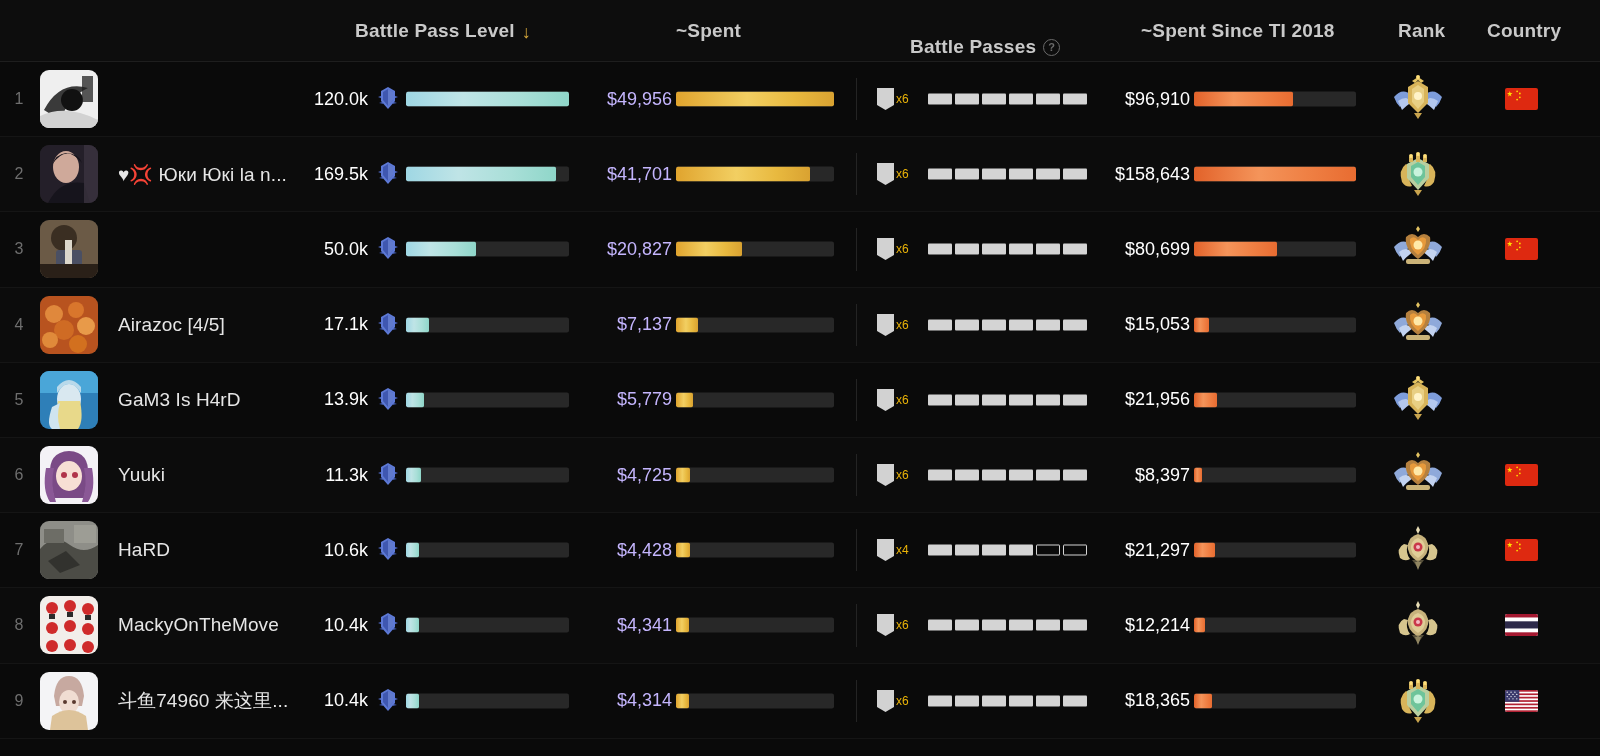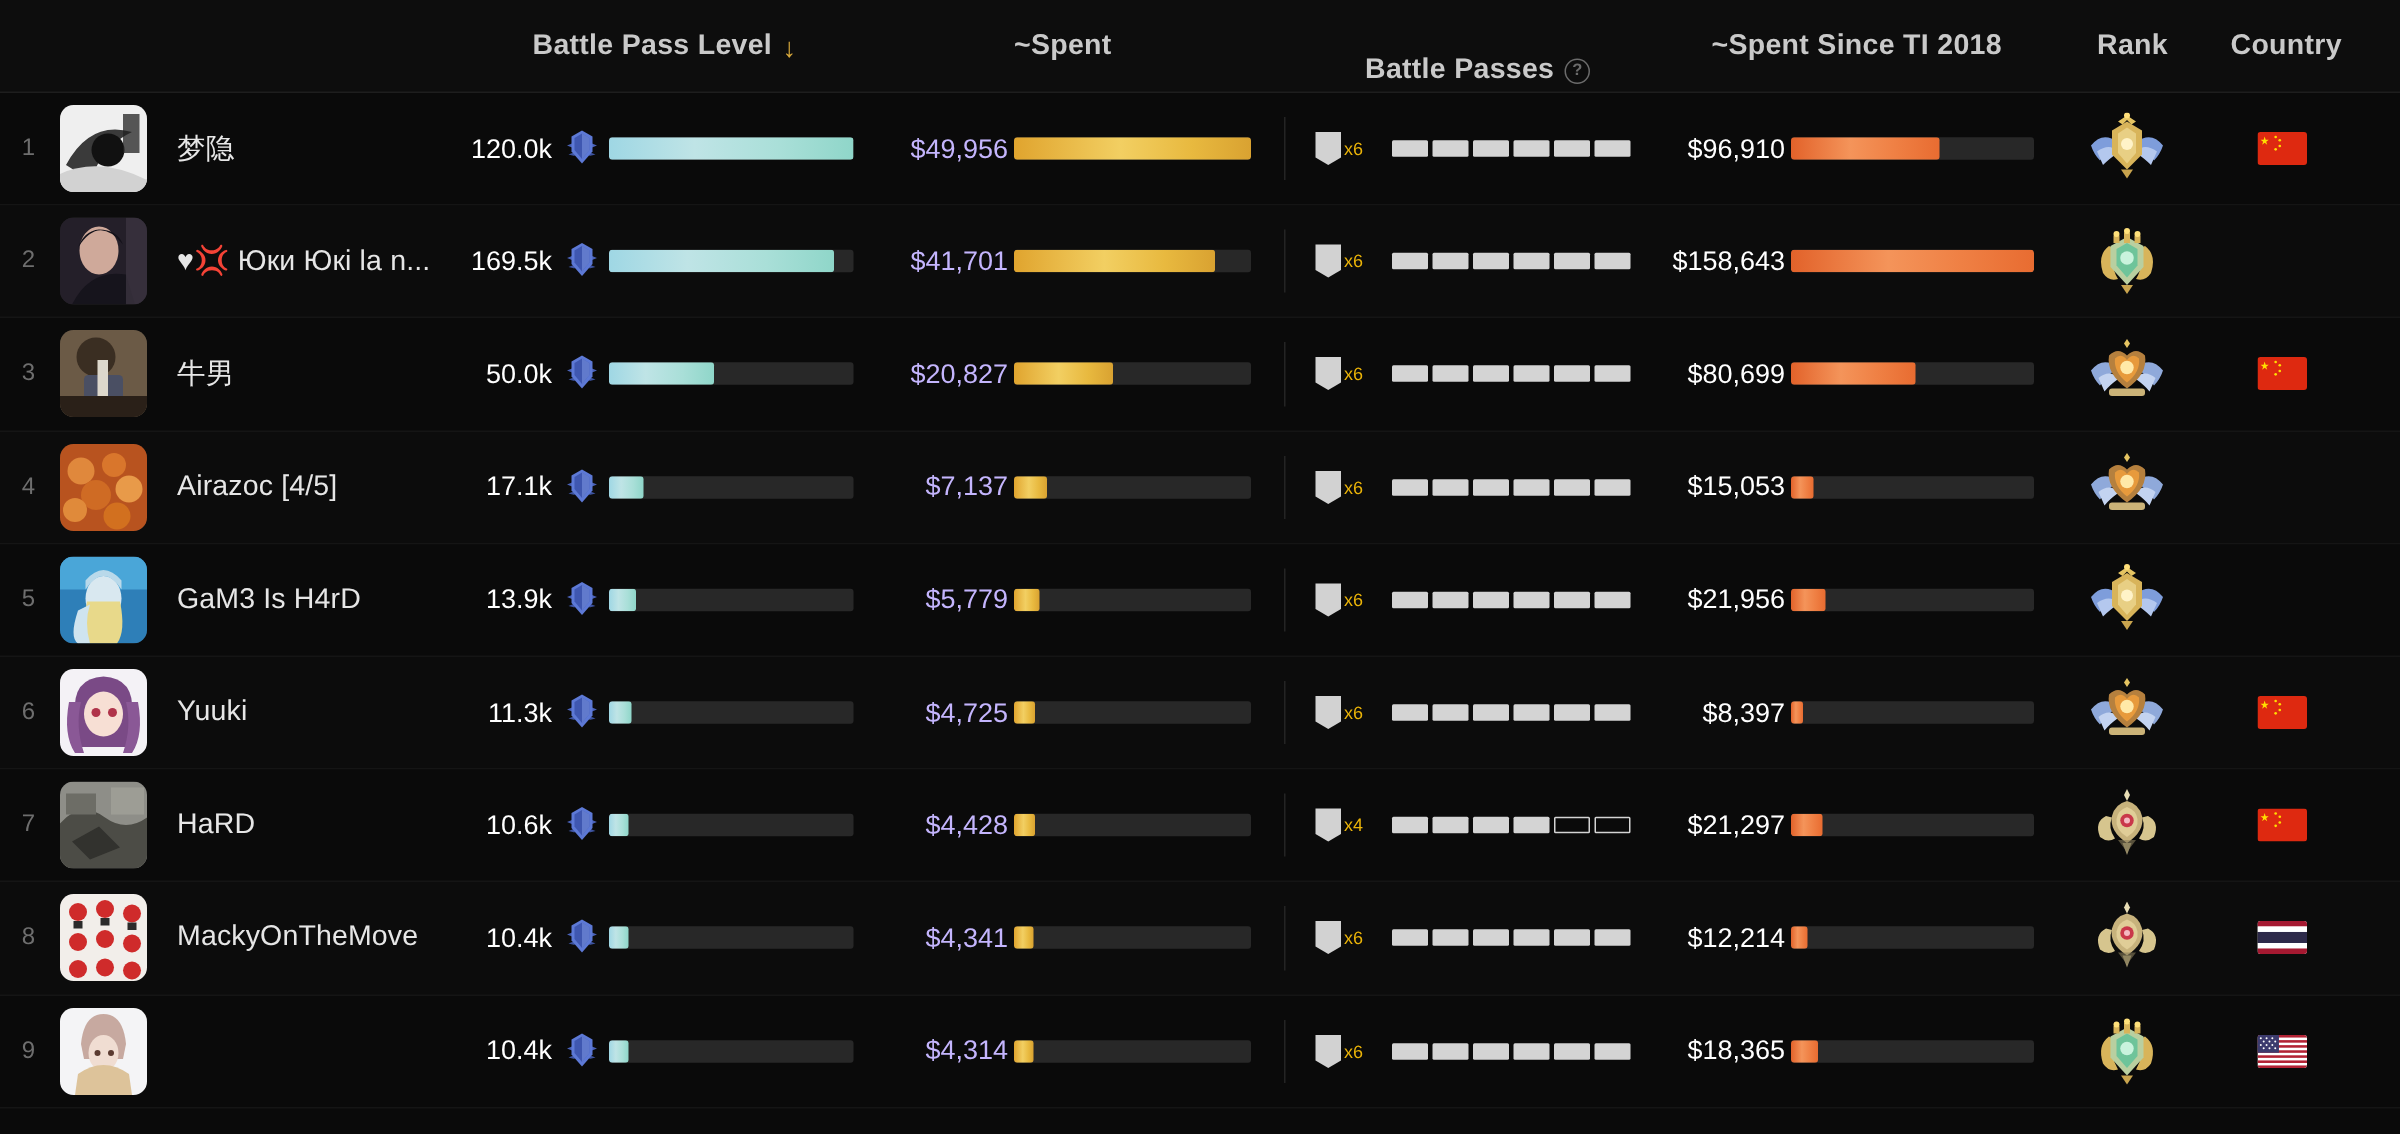--- a/index.html
+++ b/index.html
@@ -271,21 +271,20 @@
     <div class="avatar">
           <svg viewBox="0 0 58 58">
             <rect width="58" height="58" fill="#efefef"></rect>
             <path d="M4 40 Q20 10 48 18 Q30 26 20 50 Z" fill="#3a3a3a"></path>
             <circle cx="32" cy="30" r="11" fill="#111"></circle>
             <path d="M0 46 Q26 34 58 50 L58 58 L0 58Z" fill="#d2d2d2"></path>
             <rect x="42" y="6" width="11" height="26" fill="#222" opacity=".75"></rect>
           </svg>
         </div>
 
-    <div class="pname">梦隐</div>
 
     <div class="bplvl-val">120.0k</div>
     <div class="bp-shield"><svg viewBox="0 0 24 26" width="24" height="26">
     <path d="M2 11 L7 9 L7 13 Z" fill="#4a62b8"></path>
     <path d="M22 11 L17 9 L17 13 Z" fill="#4a62b8"></path>
     <path d="M3 17 L8 15 L7 18 Z" fill="#3d539f"></path>
     <path d="M21 17 L16 15 L17 18 Z" fill="#3d539f"></path>
     <path d="M12 1 L19 5 L19 15 L12 23 L5 15 L5 5 Z" fill="#5d79d6"></path>
     <path d="M12 3 L17 6 L17 14 L12 20 L7 14 L7 6 Z" fill="#3f57b0"></path>
     <path d="M12 3 L17 6 L17 14 L12 20 Z" fill="#7d97e4" opacity=".55"></path>
@@ -424,21 +423,20 @@
     <div class="avatar">
           <svg viewBox="0 0 58 58">
             <rect width="58" height="58" fill="#6b5a46"></rect>
             <ellipse cx="24" cy="18" rx="13" ry="13" fill="#3a2e22"></ellipse>
             <rect x="16" y="30" width="26" height="28" rx="3" fill="#4a4f63"></rect>
             <rect x="25" y="20" width="7" height="24" fill="#ddd8cc"></rect>
             <rect x="0" y="44" width="58" height="14" fill="#2a2018"></rect>
           </svg>
         </div>
 
-    <div class="pname">牛男</div>
 
     <div class="bplvl-val">50.0k</div>
     <div class="bp-shield"><svg viewBox="0 0 24 26" width="24" height="26">
     <path d="M2 11 L7 9 L7 13 Z" fill="#4a62b8"></path>
     <path d="M22 11 L17 9 L17 13 Z" fill="#4a62b8"></path>
     <path d="M3 17 L8 15 L7 18 Z" fill="#3d539f"></path>
     <path d="M21 17 L16 15 L17 18 Z" fill="#3d539f"></path>
     <path d="M12 1 L19 5 L19 15 L12 23 L5 15 L5 5 Z" fill="#5d79d6"></path>
     <path d="M12 3 L17 6 L17 14 L12 20 L7 14 L7 6 Z" fill="#3f57b0"></path>
     <path d="M12 3 L17 6 L17 14 L12 20 Z" fill="#7d97e4" opacity=".55"></path>
@@ -899,20 +897,21 @@
           <svg viewBox="0 0 58 58">
             <rect width="58" height="58" fill="#f4f4f6"></rect>
             <path d="M14 24 Q16 4 29 4 Q42 4 44 24 L42 34 L16 34Z" fill="#c7a9a0"></path>
             <ellipse cx="29" cy="30" rx="10" ry="12" fill="#f0ddd2"></ellipse>
             <path d="M12 44 Q29 32 46 44 L48 58 L10 58Z" fill="#ddc39a"></path>
             <circle cx="25" cy="30" r="2" fill="#5a3a30"></circle>
             <circle cx="34" cy="30" r="2" fill="#5a3a30"></circle>
           </svg>
         </div>
 
+    <div class="pname">斗鱼74960 来这里...</div>
 
     <div class="bplvl-val">10.4k</div>
     <div class="bp-shield"><svg viewBox="0 0 24 26" width="24" height="26">
     <path d="M2 11 L7 9 L7 13 Z" fill="#4a62b8"></path>
     <path d="M22 11 L17 9 L17 13 Z" fill="#4a62b8"></path>
     <path d="M3 17 L8 15 L7 18 Z" fill="#3d539f"></path>
     <path d="M21 17 L16 15 L17 18 Z" fill="#3d539f"></path>
     <path d="M12 1 L19 5 L19 15 L12 23 L5 15 L5 5 Z" fill="#5d79d6"></path>
     <path d="M12 3 L17 6 L17 14 L12 20 L7 14 L7 6 Z" fill="#3f57b0"></path>
     <path d="M12 3 L17 6 L17 14 L12 20 Z" fill="#7d97e4" opacity=".55"></path>

